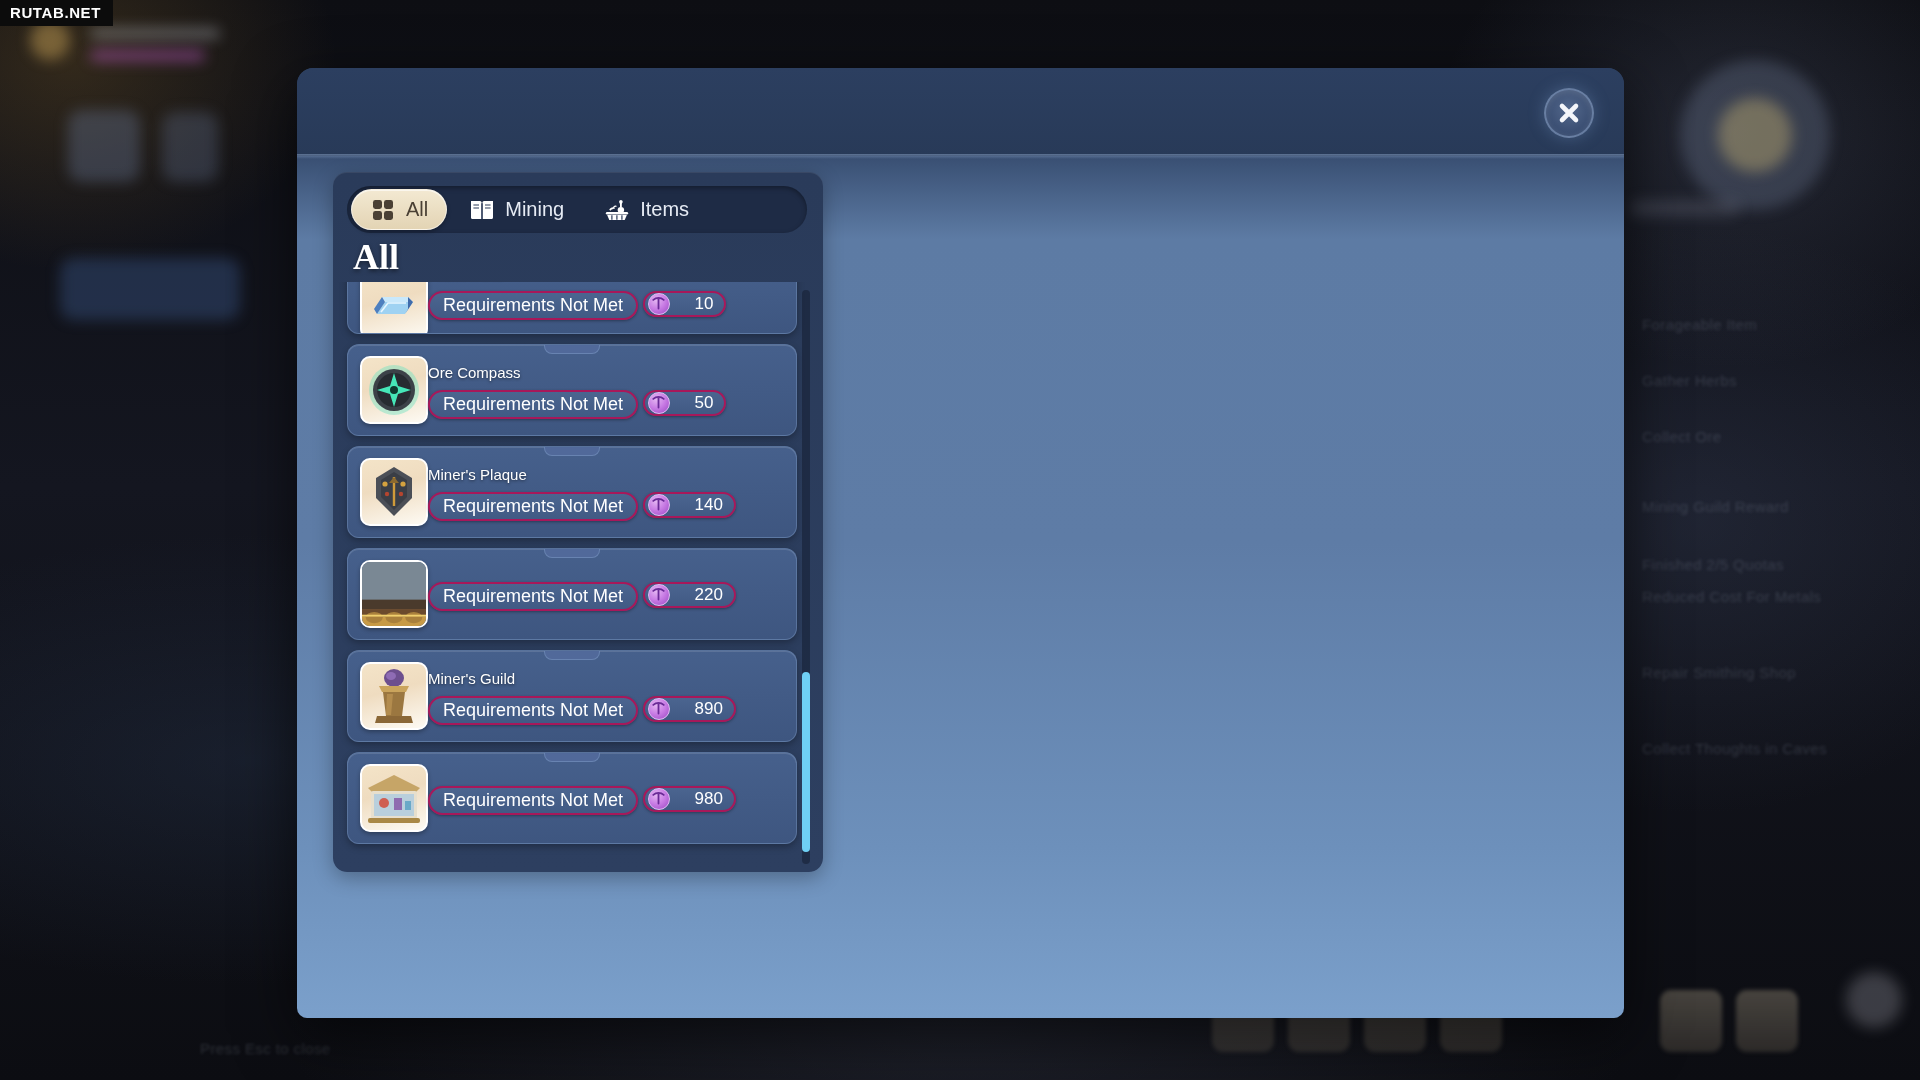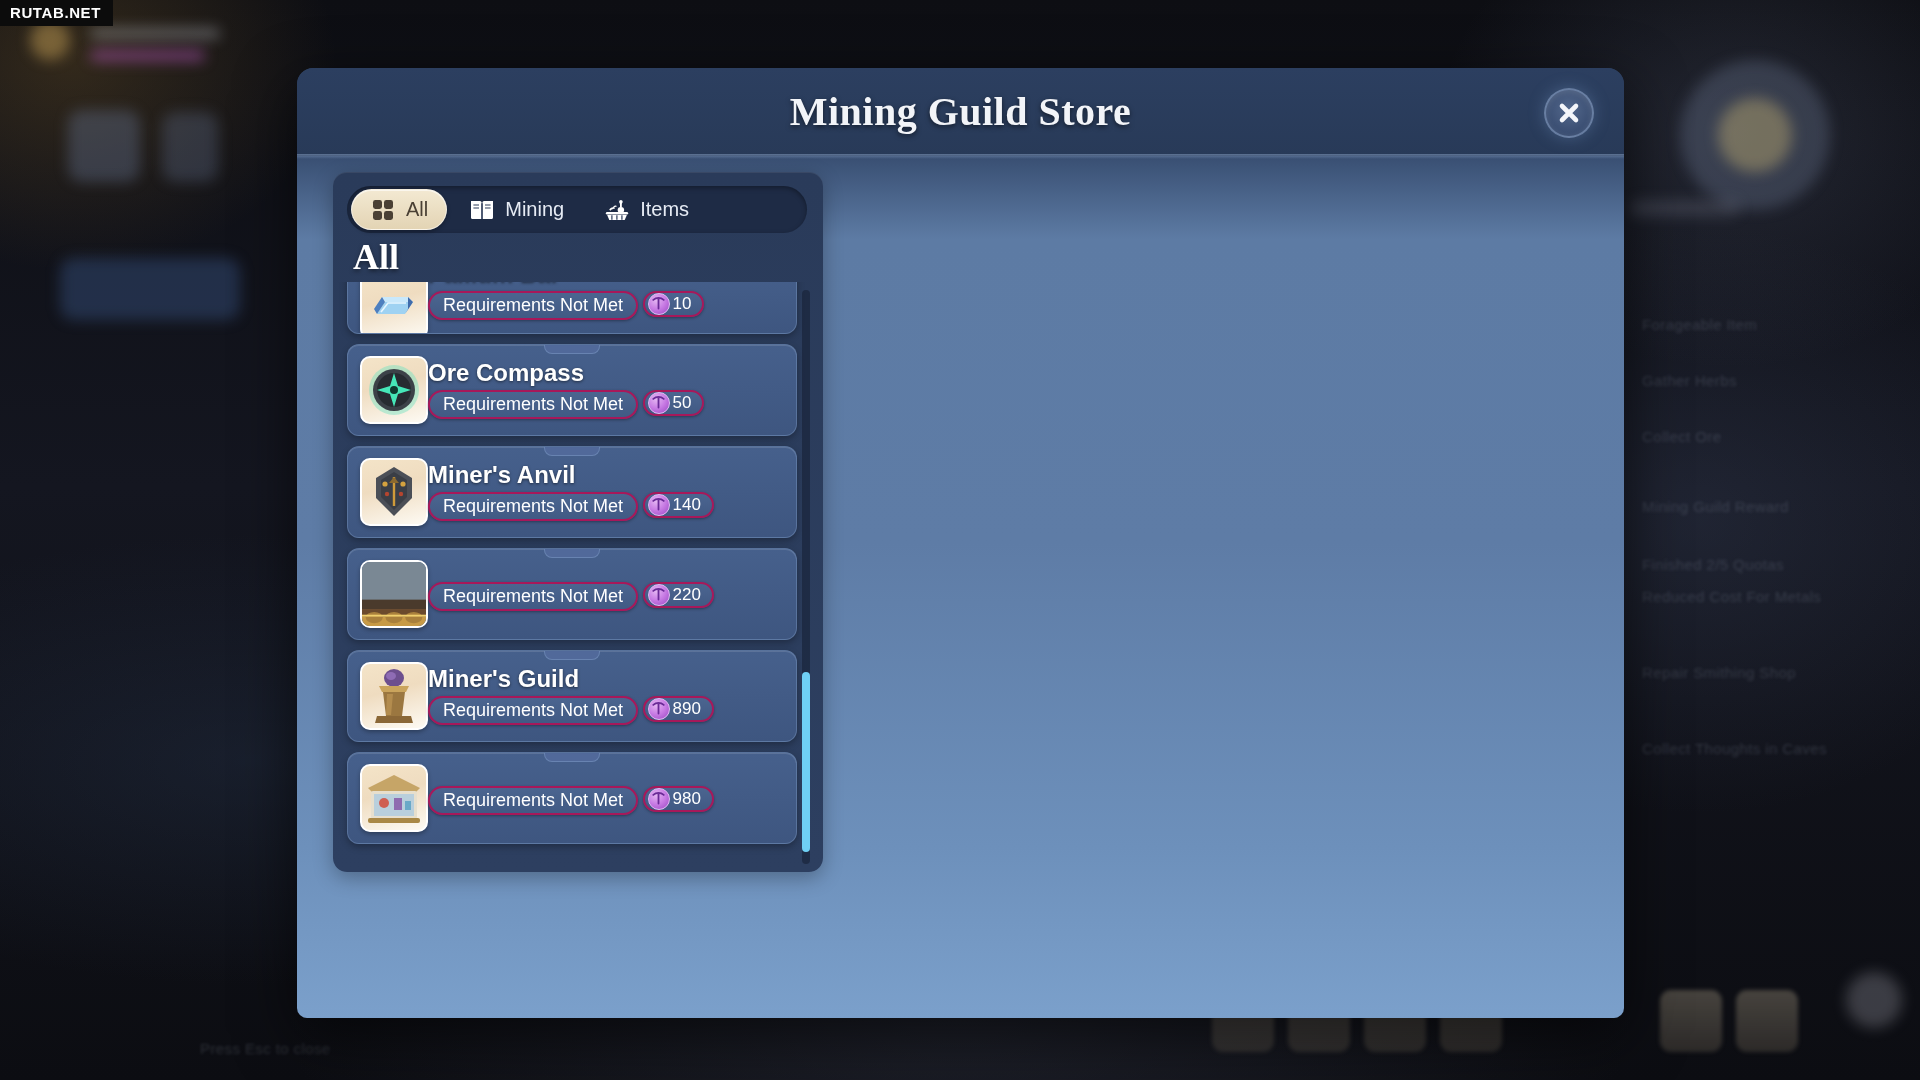--- a/index.html
+++ b/index.html
@@ -127,33 +127,33 @@
   }
   .item-icon{
     width:68px; height:68px; margin-left:12px; flex:none; border-radius:10px;
     background:linear-gradient(165deg,#f4e4c8 0%,#efdcc0 42%,#fdfaf3 100%);
     border:2px solid #fff;
     box-shadow:0 2px 4px rgba(0,0,0,.3);
     display:flex; align-items:center; justify-content:center; overflow:hidden;
   }
   .item-body{ margin-left:0; flex:1; min-width:0; }
   .item-name{
-    color:#fff; font-size:24px; line-height:24px;
-    text-shadow:0 1px 3px rgba(0,0,0,.55); white-space:nowrap;font-weight:bold;
+    color:#fff; font-size:15px; line-height:24px;
+    text-shadow:0 1px 3px rgba(0,0,0,.55); white-space:nowrap;
   }
   .req-badge{
     display:inline-flex; align-items:center; height:29px;
     margin-top:3px; padding:0 13px; border-radius:15px;
     background:linear-gradient(180deg,#4b6590 0%,#415a84 100%);
     border:2px solid #a7185a;
     color:#fff; font-size:18px; white-space:nowrap;
     box-shadow:0 1px 3px rgba(0,0,0,.35);
   }
   .price-badge{
-    display:inline-flex; align-items:center; gap:3px; height:26px;
+    display:inline-flex; align-items:center; gap:25px; height:26px;
     margin-top:5px; padding:0 11px 0 3px; border-radius:14px;
     background:linear-gradient(180deg,#4b6590 0%,#415a84 100%);
     border:2px solid #a7185a;
     color:#fff; font-size:17px;
     box-shadow:0 1px 3px rgba(0,0,0,.35);
   }
   .token{
     width:22px; height:22px; border-radius:50%; flex:none;
     background:radial-gradient(circle at 36% 30%, #e4b6f2 0%, #c87ce4 48%, #9b46c4 100%);
     border:1px solid #e2bcf4;
@@ -311,21 +311,20 @@
   <div class="bg-slot" style="left:1736px;top:990px;"></div>
   <div class="bg-blob" style="left:1846px;top:972px;width:56px;height:56px;border-radius:50%;background:rgba(200,200,210,.25);"></div>
   <div class="bg-txt" style="left:200px;top:1040px;">Press Esc to close</div>
 </div>
 
 <div id="watermark">RUTAB.NET</div>
 
 <div id="store-modal">
 
   <div id="modal-header">
-    <div id="modal-title">Mining Guild Store</div>
     <div id="close-button">
       <svg width="26" height="26" viewBox="0 0 26 26">
         <path d="M6 6 L20 20 M20 6 L6 20" stroke="#f4f6fa" stroke-width="4.6" stroke-linecap="round"></path>
       </svg>
     </div>
   </div>
 
   <div id="left-panel">
 
     <div id="tab-bar">
@@ -428,21 +427,21 @@
             <path d="M27 8 L40 16 V33 L27 46 L14 33 V16 Z" fill="#3a3e46"></path>
             <path d="M27 13 L27 42" stroke="#cf9b3a" stroke-width="2.4"></path>
             <circle cx="18" cy="20" r="2.6" fill="#d4a23f"></circle>
             <circle cx="36" cy="20" r="2.6" fill="#d4a23f"></circle>
             <circle cx="20" cy="30" r="2.2" fill="#b4452f"></circle>
             <circle cx="34" cy="30" r="2.2" fill="#b4452f"></circle>
             <path d="M27 13 L22 19 H32 Z" fill="#8c6a2f"></path>
           </svg>
         </div>
         <div class="item-body">
-          <div class="item-name">Miner's Anvil</div>
+          <div class="item-name">Miner's Plaque</div>
           <div class="req-badge">Requirements Not Met</div>
           <div class="price-badge">
             <span class="token">
               <svg width="15" height="15" viewBox="0 0 16 16">
                 <path d="M2.4 4.2 C5.6 1.4 10.4 1.4 13.6 4.2" stroke="#6a2a96" stroke-width="1.9" fill="none" stroke-linecap="round"></path>
                 <path d="M8 3.4 L8 13.4" stroke="#6a2a96" stroke-width="1.9" stroke-linecap="round"></path>
               </svg>
             </span>
             <span>140</span>
           </div>

